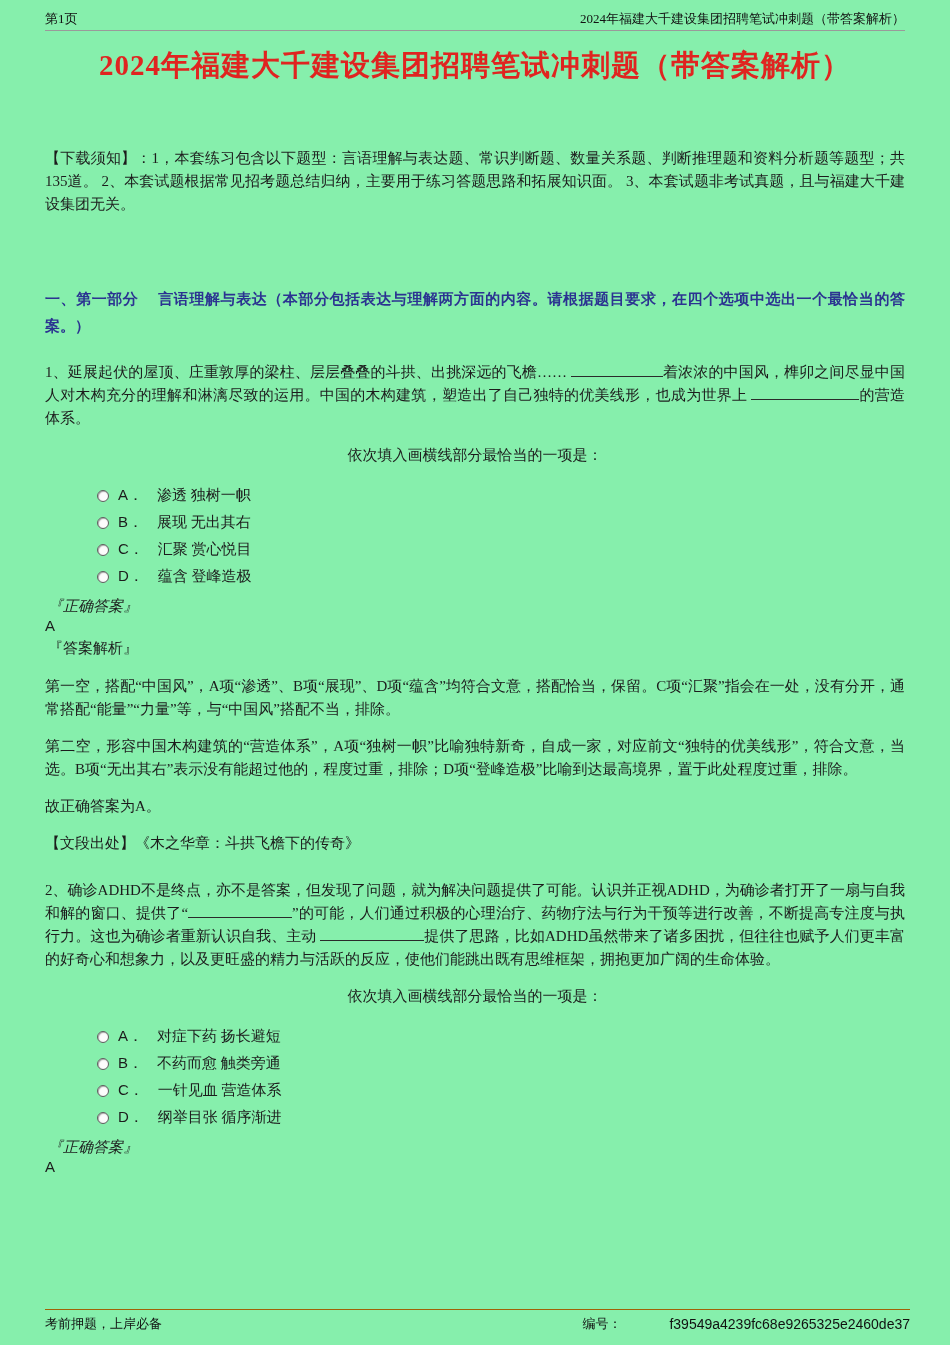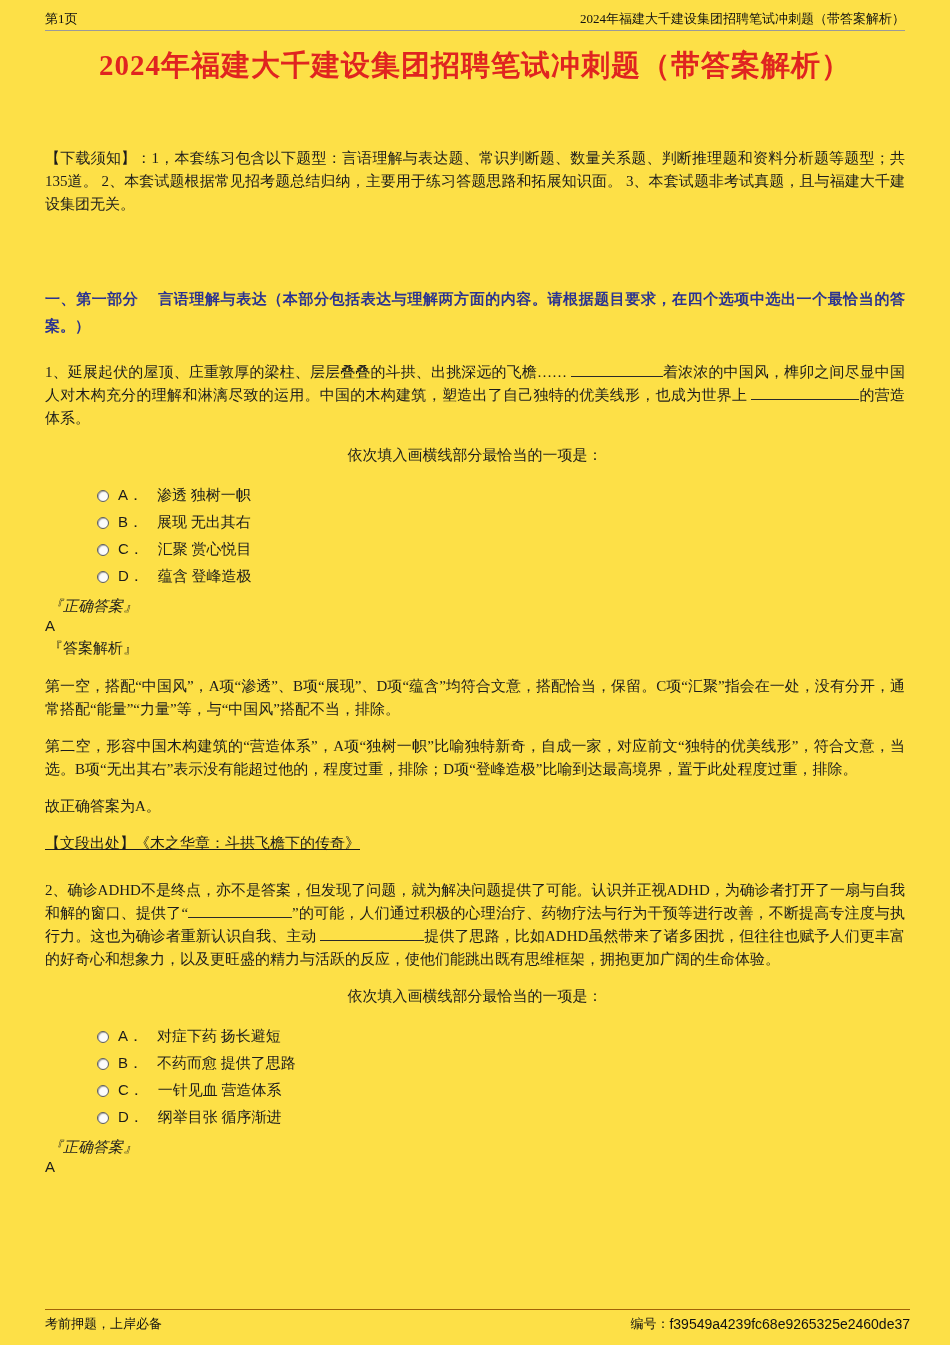--- a/index.html
+++ b/index.html
@@ -1,20 +1,20 @@
 <!DOCTYPE html>
 <html><head>
 <meta charset="utf-8">
 <style>
   html,body{margin:0;padding:0;background:#ffffff;}
   .page{
     position:relative;
     width:950px;height:1345px;
     margin:0 auto;
-    background:#fde047;
+    background:#86efac;
     overflow:hidden;
     font-family:"Liberation Serif","DejaVu Serif",serif;
     color:#1c1c1c;
   }
   .inner{padding:0 45px;}
   
   .header{
     display:flex;justify-content:space-between;align-items:flex-end;
     padding-top:11px;padding-bottom:4px;
     border-bottom:1px solid #9a9a9a;
@@ -91,34 +91,34 @@
     margin:4px 0 0 3px;
     font-size:15px;line-height:19px;
   }
   .para{
     margin:14px 0 0 0;
     font-size:15px;line-height:23px;
     text-align:justify;
   }
   .para.first{margin-top:17px;}
   .conclusion{}
-  .source{margin-top:14px;text-decoration:underline;}
+  .source{margin-top:14px;}
   .q2-stem{margin-top:24px;}
   .options.q2 .option{margin-bottom:10px;}
   .options.q2 .option.last{margin-top:6px;}
   
   .footer{
     position:absolute;
     left:45px;right:40px;bottom:13px;
     border-top:1px solid #a16207;
     padding-top:6px;
     display:flex;justify-content:space-between;align-items:flex-end;
     font-size:13px;line-height:16px;color:#111;
   }
-  .footer-right{display:flex;align-items:flex-end;}
+  .footer-right{display:flex;align-items:flex-end;gap:48px;}
   .footer-id{
     font-family:"Liberation Sans","DejaVu Sans",sans-serif;
     font-size:14px;
   }
 </style>
 </head>
 <body>
 
 <div class="page">
   <div class="inner">
@@ -173,21 +173,21 @@
 
     <div class="options q2">
       <div class="option">
         <span class="radio"></span>
         <span class="letter">A．</span>
         <span class="opt-text">对症下药 扬长避短</span>
       </div>
       <div class="option">
         <span class="radio"></span>
         <span class="letter">B．</span>
-        <span class="opt-text">不药而愈 提供了思路</span>
+        <span class="opt-text">不药而愈 触类旁通</span>
       </div>
       <div class="option">
         <span class="radio"></span>
         <span class="letter">C．</span>
         <span class="opt-text">一针见血 营造体系</span>
       </div>
       <div class="option last">
         <span class="radio"></span>
         <span class="letter">D．</span>
         <span class="opt-text">纲举目张 循序渐进</span>

